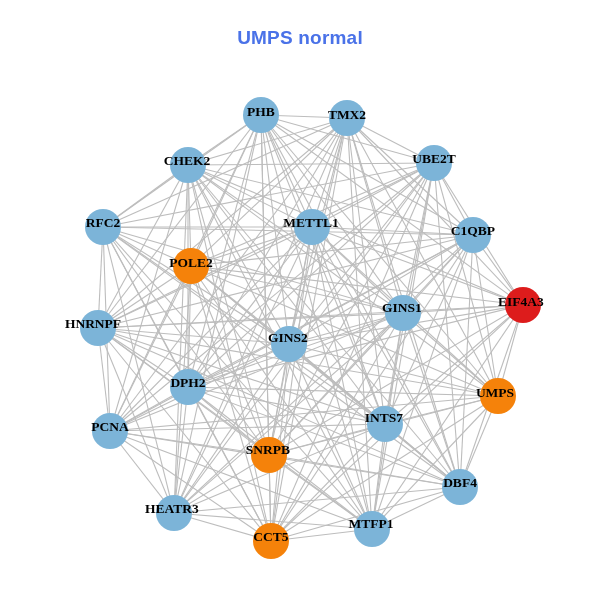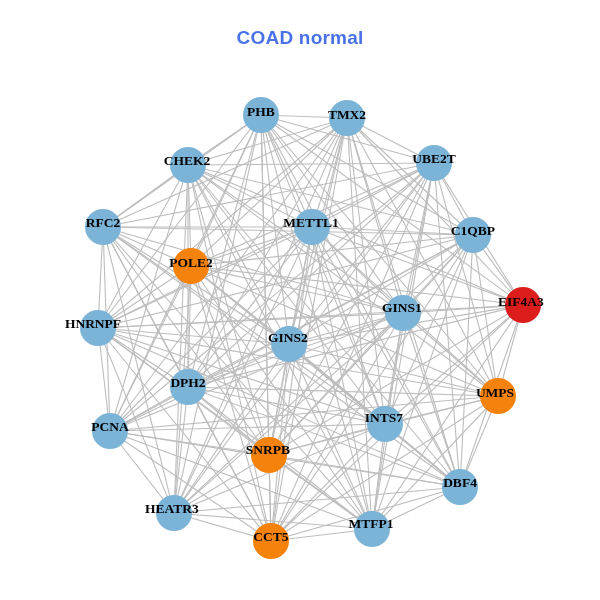--- a/index.html
+++ b/index.html
@@ -54,21 +54,21 @@
     dominant-baseline: middle;
     text-anchor: middle;
     paint-order: stroke;
   }
 </style>
 </head>
 <body>
 
 <div id="app">
 
-  <div id="chart-title">COAD normal</div>
+  <div id="chart-title">UMPS normal</div>
 
   <svg id="network-svg" viewBox="0 0 600 600" xmlns="http://www.w3.org/2000/svg">
     <g id="edges-layer">
         <line x1="261" y1="115" x2="347" y2="118" class="edge-line" stroke="#bdbdbd"></line>
         <line x1="261" y1="115" x2="188" y2="165" class="edge-line" stroke="#bdbdbd"></line>
         <line x1="261" y1="115" x2="434" y2="163" class="edge-line" stroke="#bdbdbd"></line>
         <line x1="261" y1="115" x2="103" y2="227" class="edge-line" stroke="#bdbdbd"></line>
         <line x1="261" y1="115" x2="312" y2="227" class="edge-line" stroke="#bdbdbd"></line>
         <line x1="261" y1="115" x2="473" y2="235" class="edge-line" stroke="#bdbdbd"></line>
         <line x1="261" y1="115" x2="191" y2="266" class="edge-line" stroke="#bdbdbd"></line>

